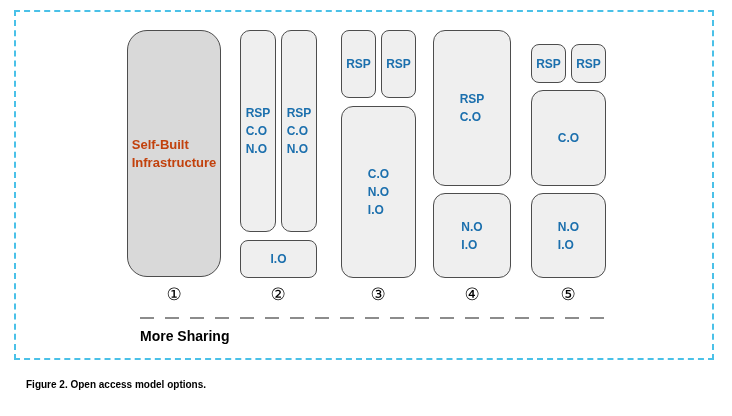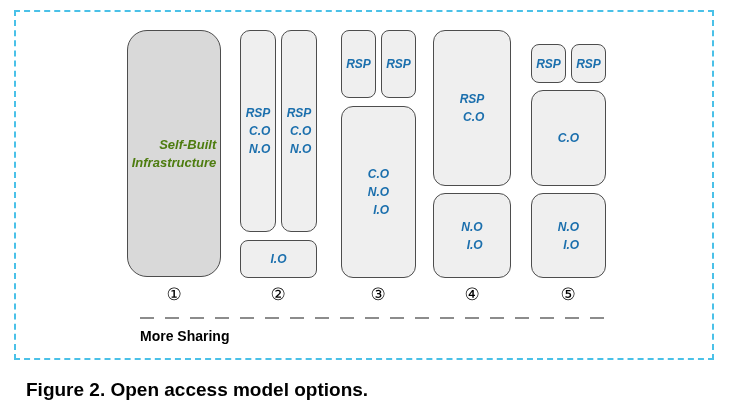--- a/index.html
+++ b/index.html
@@ -20,31 +20,30 @@
     background:#ffffff;
   }
   .box{
     position:absolute;
     box-sizing:border-box;
     background:#efefef;
     border:1.5px solid #4d4d4d;
     display:flex;
     align-items:center;
     justify-content:center;
-    text-align:right;
+    text-align:left;
     color:#1b6fad;
     font-weight:bold;
     font-size:12px;
     line-height:1.5;
     white-space:pre-line;
-    font-style:italic;
   }
   .box.self-built{
     background:#d9d9d9;
-    color:#4d7c0f;
+    color:#c2410c;
     font-size:13px;
     line-height:1.35;
     border-radius:20px;
   }
   .r12{border-radius:12px;}
   .r10{border-radius:10px;}
   .r8{border-radius:8px;}
   .col-number{
     position:absolute;
     top:286px;
@@ -64,21 +63,21 @@
     left:140px;top:328px;width:472px;
     color:#000000;
     font-weight:bold;
     font-size:14px;
   }
   .caption{
     position:absolute;
     left:26px;top:379px;
     color:#000000;
     font-weight:bold;
-    font-size:19px;
+    font-size:10px;
   }
 </style>
 </head>
 <body>
 
 <div class="canvas">
 
   <div class="frame"></div>
 
   <div class="box self-built" style="left:127px;top:30px;width:94px;height:247px;">Self-Built

